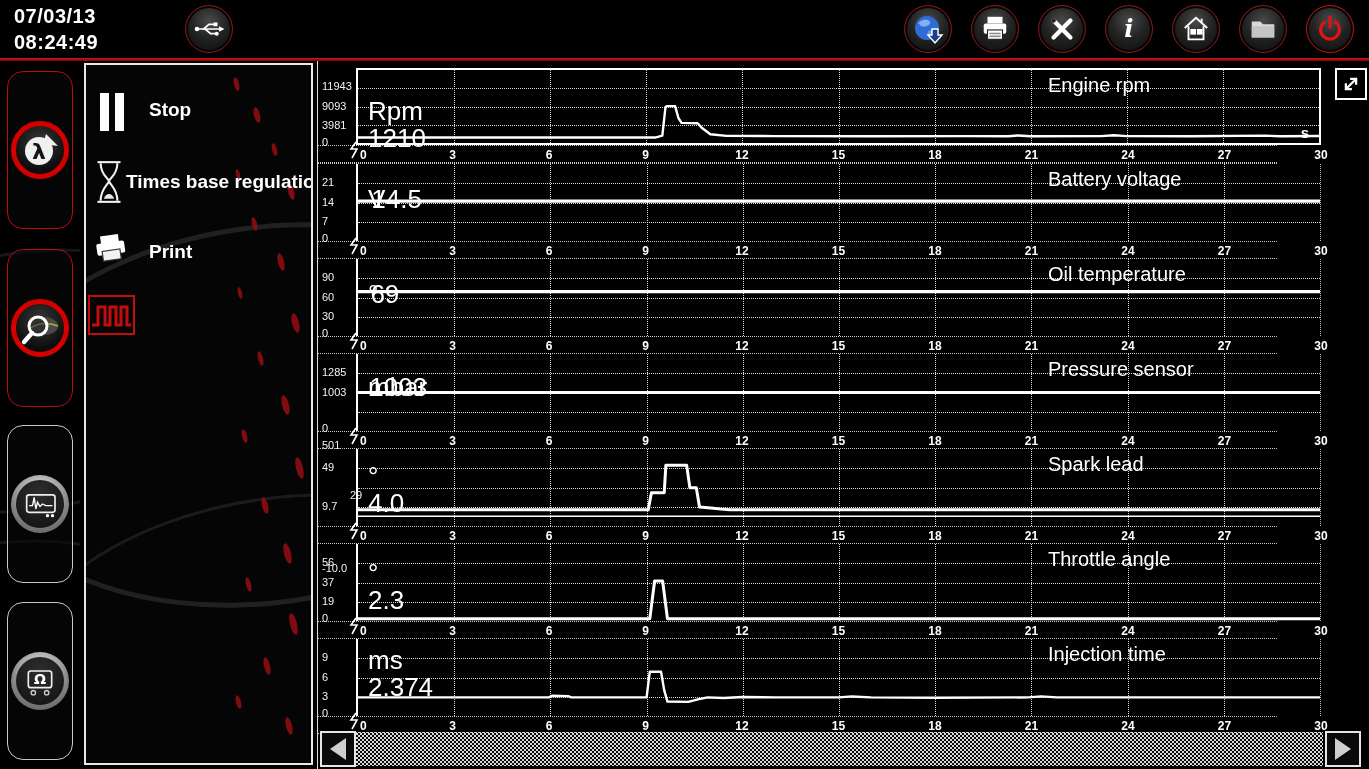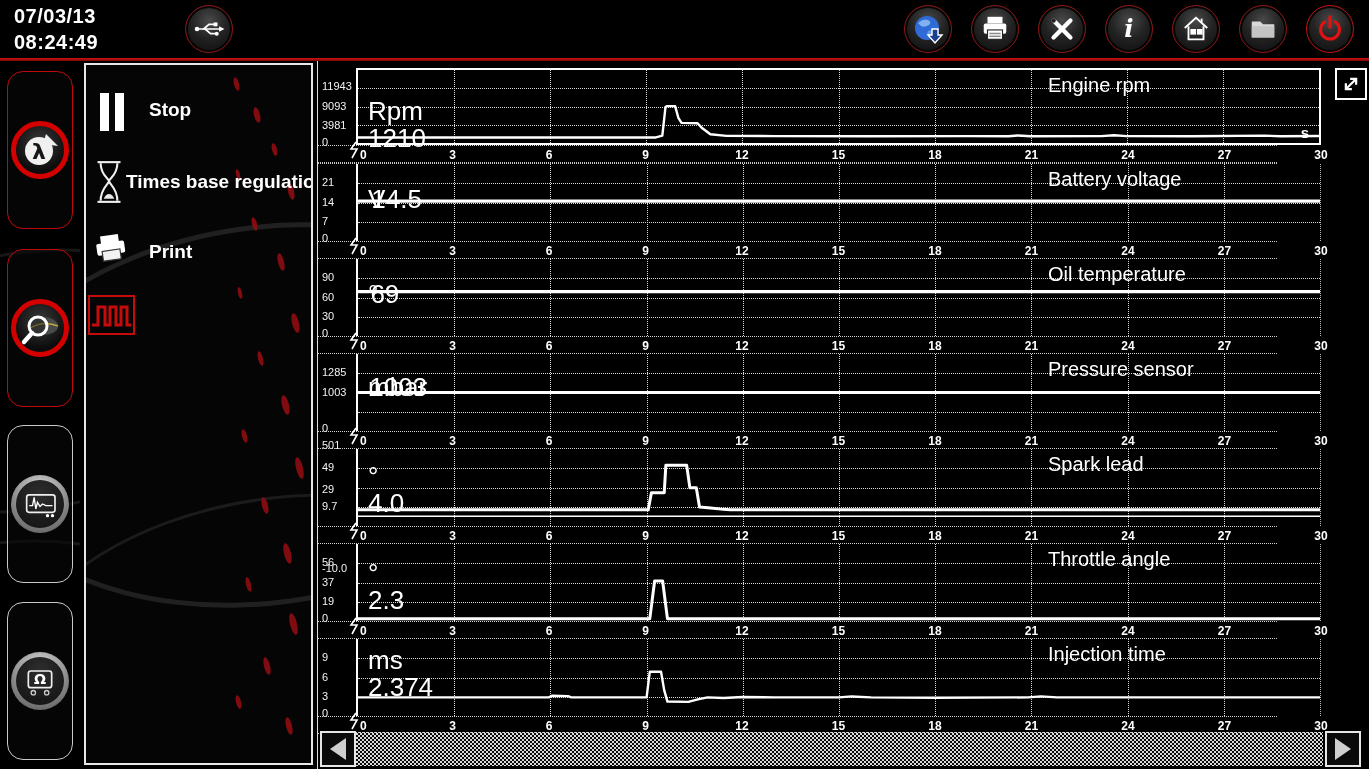--- a/index.html
+++ b/index.html
@@ -429,21 +429,21 @@
           <div class="xtick" style="left: 810px;">24</div>
           <div class="xtick" style="left: 906.5px;">27</div>
           <div class="xtick" style="left: 1003px;">30</div>
           <svg class="zig" width="12" height="20" viewBox="0 0 12 20">
             <polyline points="8,1 3,8 9,8 4,17" fill="none" stroke="#fff" stroke-width="1.6"></polyline>
           </svg>
         </div>
       </div>
       <div class="channel dotted-top" style="top: 387px;">
         <div class="ytick" style="top: 12.25px;">49</div>
-        <div class="ytick" style="top: 34px;">29</div>
+        <div class="ytick" style="top: 40px; margin-left: 28px;">29</div>
         <div class="ytick" style="top: 50.75px;">9.7</div>
         <div class="ytick" style="top: 68px; margin-top: 45px;">-10.0</div>
         <div class="plot">
           <div class="hgrid" style="top: 25%;"></div>
           <div class="hgrid" style="top: 50%;"></div>
           <div class="hgrid" style="top: 75%;"></div>
           <div class="vgrid" style="left: 10%;"></div>
           <div class="vgrid" style="left: 20%;"></div>
           <div class="vgrid" style="left: 30%;"></div>
           <div class="vgrid" style="left: 40%;"></div>

